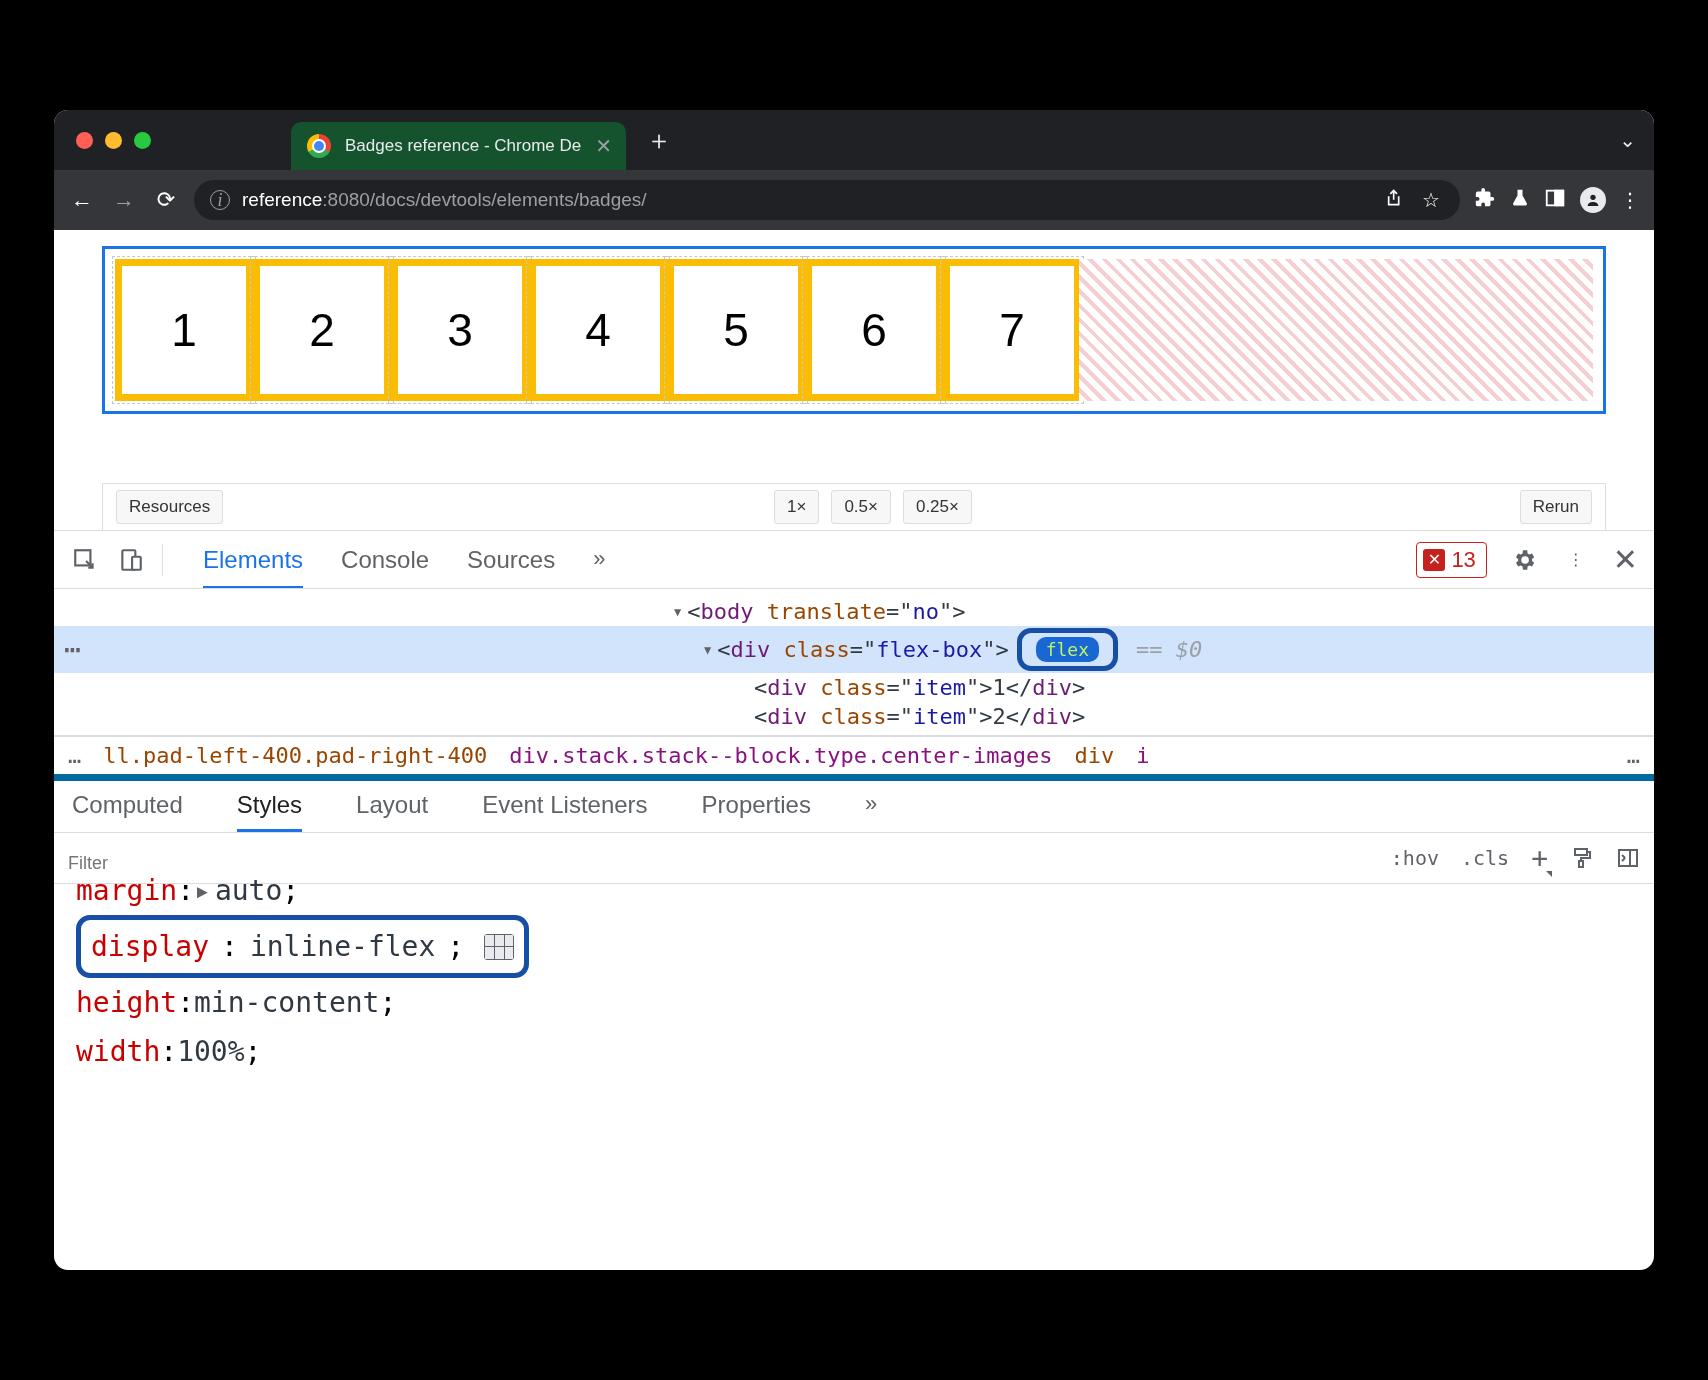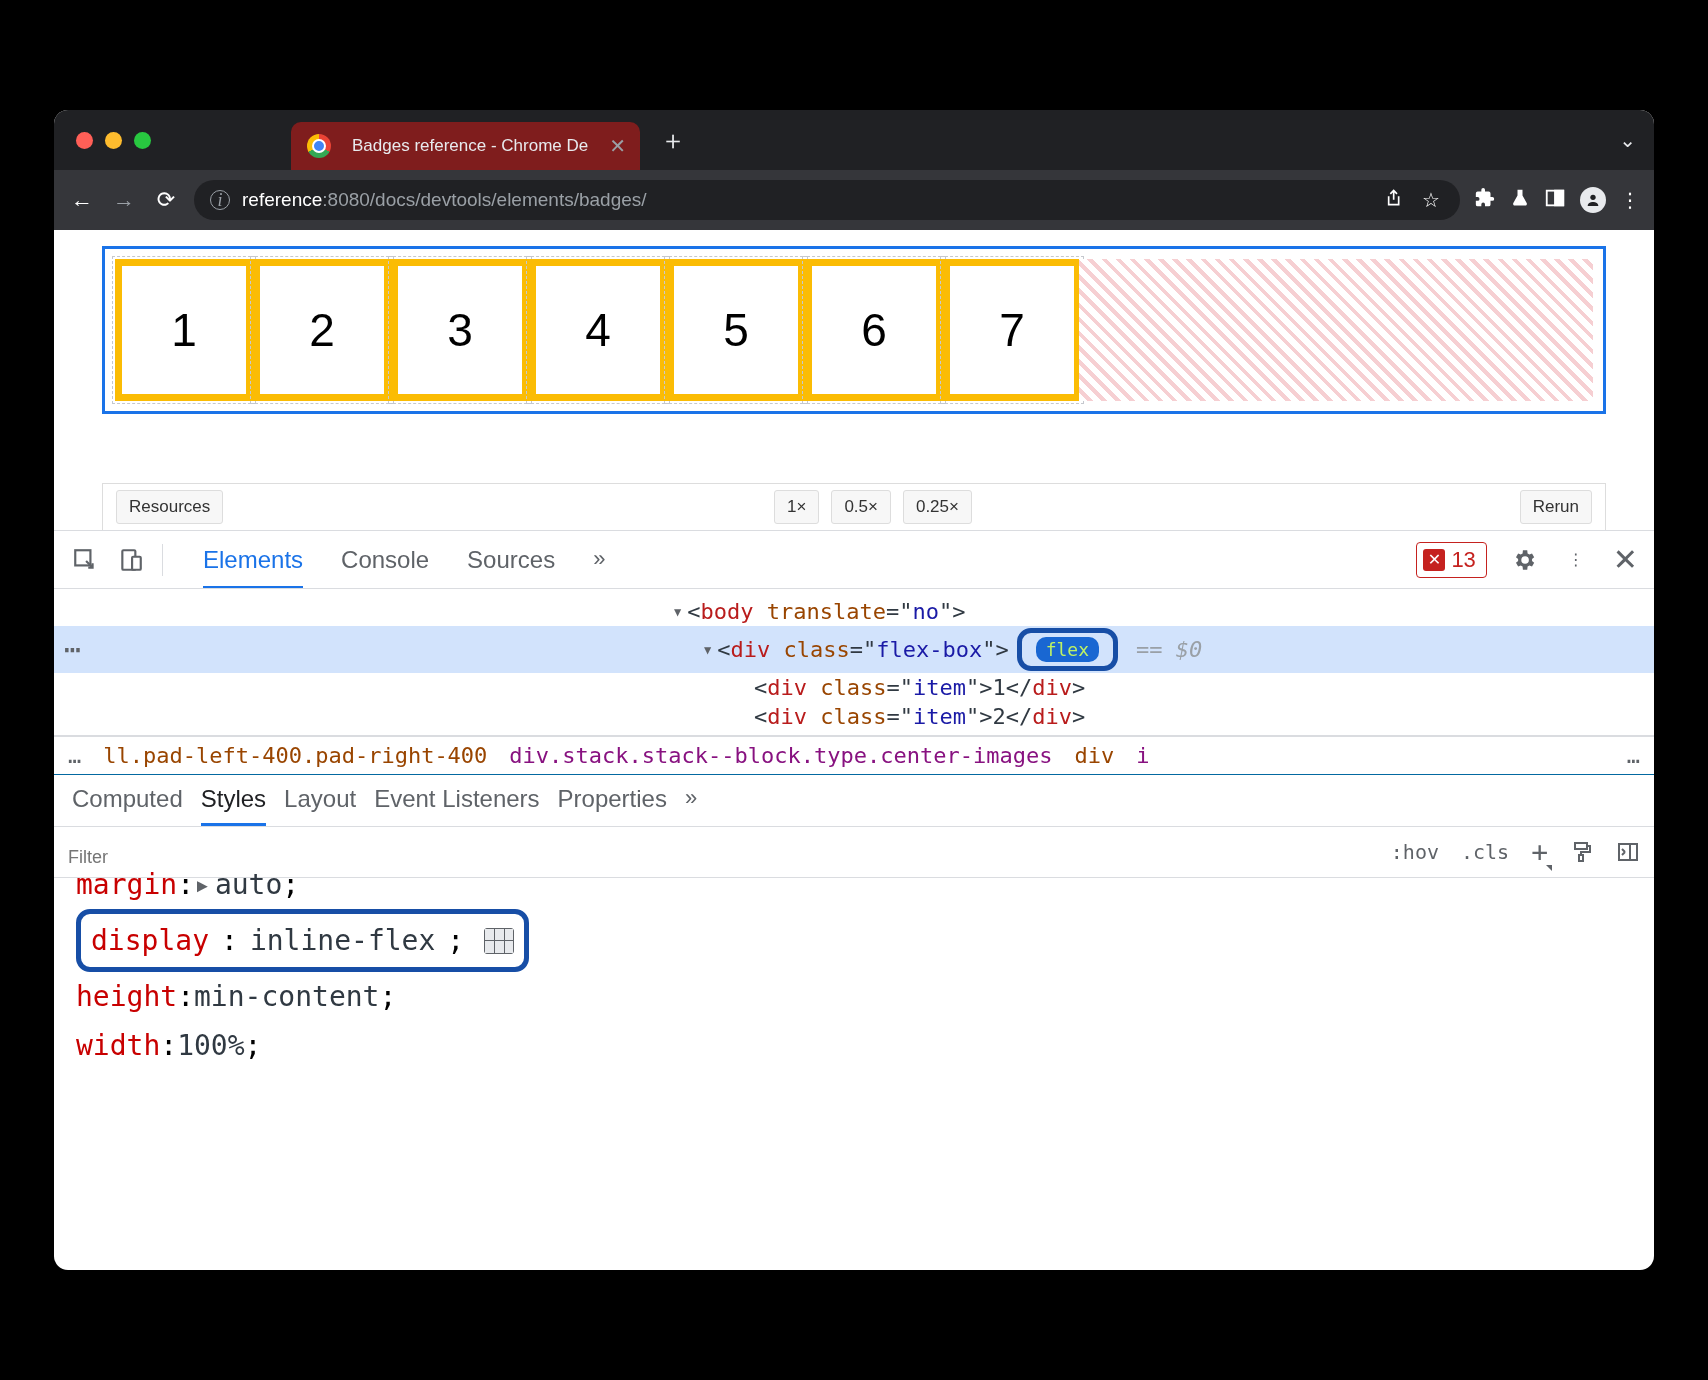--- a/index.html
+++ b/index.html
@@ -17,21 +17,21 @@
   flex-direction: column;
 }
 
 
 .tabbar { background: #202124; height: 60px; display: flex; align-items: center; padding: 0 18px 0 22px; }
 .traffic-lights { display: flex; gap: 12px; margin-right: 140px; }
 .tl { width: 17px; height: 17px; border-radius: 50%; }
 .tl.red { background: #ff5f57; }
 .tl.yellow { background: #febc2e; }
 .tl.green { background: #28c840; }
-.tab { display: flex; align-items: center; gap: 21px; background: #7f1d1d; color: #e8eaed; font-size: 17px; padding: 10px 14px 10px 16px; border-radius: 10px 10px 0 0; max-width: 400px; height: 48px; margin-top: 12px; }
+.tab { display: flex; align-items: center; gap: 14px; background: #14532d; color: #e8eaed; font-size: 17px; padding: 10px 14px 10px 16px; border-radius: 10px 10px 0 0; max-width: 400px; height: 48px; margin-top: 12px; }
 .tab-title { white-space: nowrap; overflow: hidden; }
 .tab-close { color: #9aa0a6; font-size: 20px; }
 .chrome-dot { width: 24px; height: 24px; border-radius: 50%; background: conic-gradient(#ea4335 0 120deg, #34a853 120deg 240deg, #fbbc05 240deg 360deg); position: relative; flex-shrink: 0; }
 .chrome-dot::after { content: ""; position: absolute; inset: 5px; border-radius: 50%; background: #4285f4; border: 2px solid #fff; }
 .new-tab { color: #e8eaed; font-size: 26px; margin-left: 20px; }
 .tab-chevron { margin-left: auto; color: #e8eaed; font-size: 20px; }
 
 
 .addrbar { background: #35363a; height: 60px; display: flex; align-items: center; padding: 0 14px; gap: 14px; }
 .nav-ico { color: #fff; width: 28px; text-align: center; font-size: 22px; }
@@ -63,39 +63,39 @@
 .err-badge .x { background: #c5221f; color: #fff; width: 22px; height: 22px; text-align: center; line-height: 22px; font-size: 16px; border-radius: 3px; display: inline-block; }
 .dt-close { font-size: 30px; color: #5f6368; }
 
 
 .dom { background: #fff; font-family: Menlo, Consolas, monospace; font-size: 22px; border-top: 1px solid #dadce0; padding-top: 8px; }
 .dom-row { padding: 2px 0 2px 620px; display: flex; align-items: center; flex-wrap: nowrap; white-space: nowrap; position: relative; }
 .dom-row.sel { background: #d2e3fc; }
 .dom-row.sel::before { content: "⋯"; position: absolute; left: 10px; color: #5f6368; letter-spacing: 2px; font-size: 28px; }
 .tri { color: #5f6368; margin-right: 6px; font-size: 12px; }
 .pun { color: #303942; }
-.tag { color: #b91c1c; }
+.tag { color: #701a75; }
 .atn { color: #994500; }
 .atv { color: #1a1aa6; }
 .txt { color: #303942; }
 .badge-flex { background: #1967d2; color: #bef264; font-size: 18px; border-radius: 10px; padding: 2px 10px; margin: 0 6px; outline: 5px solid #174ea6; outline-offset: 0; position: relative; top: 0; }
 .badge-wrap { border: 5px solid #174ea6; border-radius: 14px; padding: 4px 8px; display: inline-flex; align-items: center; margin: 0 8px; }
 .dollar { color: #9aa0a6; font-style: italic; margin-left: 10px; }
 .dom-row.r2 { padding-left: 650px; }
 .dom-row.r3 { padding-left: 700px; }
 .dom-row.border-b { border-bottom: 1px solid #dadce0; padding-bottom: 6px; }
 
 
 .crumb { display: flex; align-items: center; padding: 6px 14px; font-family: Menlo, monospace; font-size: 22px; color: #994500; gap: 22px; border-top: 1px solid #dadce0; }
 .crumb .dots { color: #5f6368; }
 .crumb .purp { color: #881280; }
 .crumb .right-dots { margin-left: auto; color: #5f6368; }
 
 
-.sub-tabs { display: flex; gap: 18px; padding: 10px 18px 0 18px; font-size: 24px; color: #5f6368; border-top: 1px solid #0369a1; }
+.sub-tabs { display: flex; gap: 54px; padding: 10px 18px 0 18px; font-size: 24px; color: #5f6368; border-top: 7px solid #0369a1; }
 .sub-tabs .active { color: #202124; border-bottom: 3px solid #1a73e8; padding-bottom: 10px; }
 .filter-row { display: flex; align-items: center; border-top: 1px solid #dadce0; border-bottom: 1px solid #dadce0; height: 52px; padding: 0 14px; font-size: 22px; color: #5f6368; }
 .fr-controls { margin-left: auto; display: flex; gap: 22px; align-items: center; color: #5f6368; font-family: Menlo, monospace; font-size: 20px; }
 .fr-plus { font-size: 28px; position: relative; }
 .fr-plus::after { content: ""; position: absolute; right: -4px; bottom: -2px; border-left: 6px solid transparent; border-top: 6px solid #5f6368; }
 .fr-ico { width: 24px; height: 24px; display: inline-flex; align-items: center; justify-content: center; }
 
 
 .css-block { font-family: Menlo, monospace; font-size: 28px; padding: 6px 22px 20px 22px; line-height: 1.75; }
 .css-prop { color: #c80000; }

